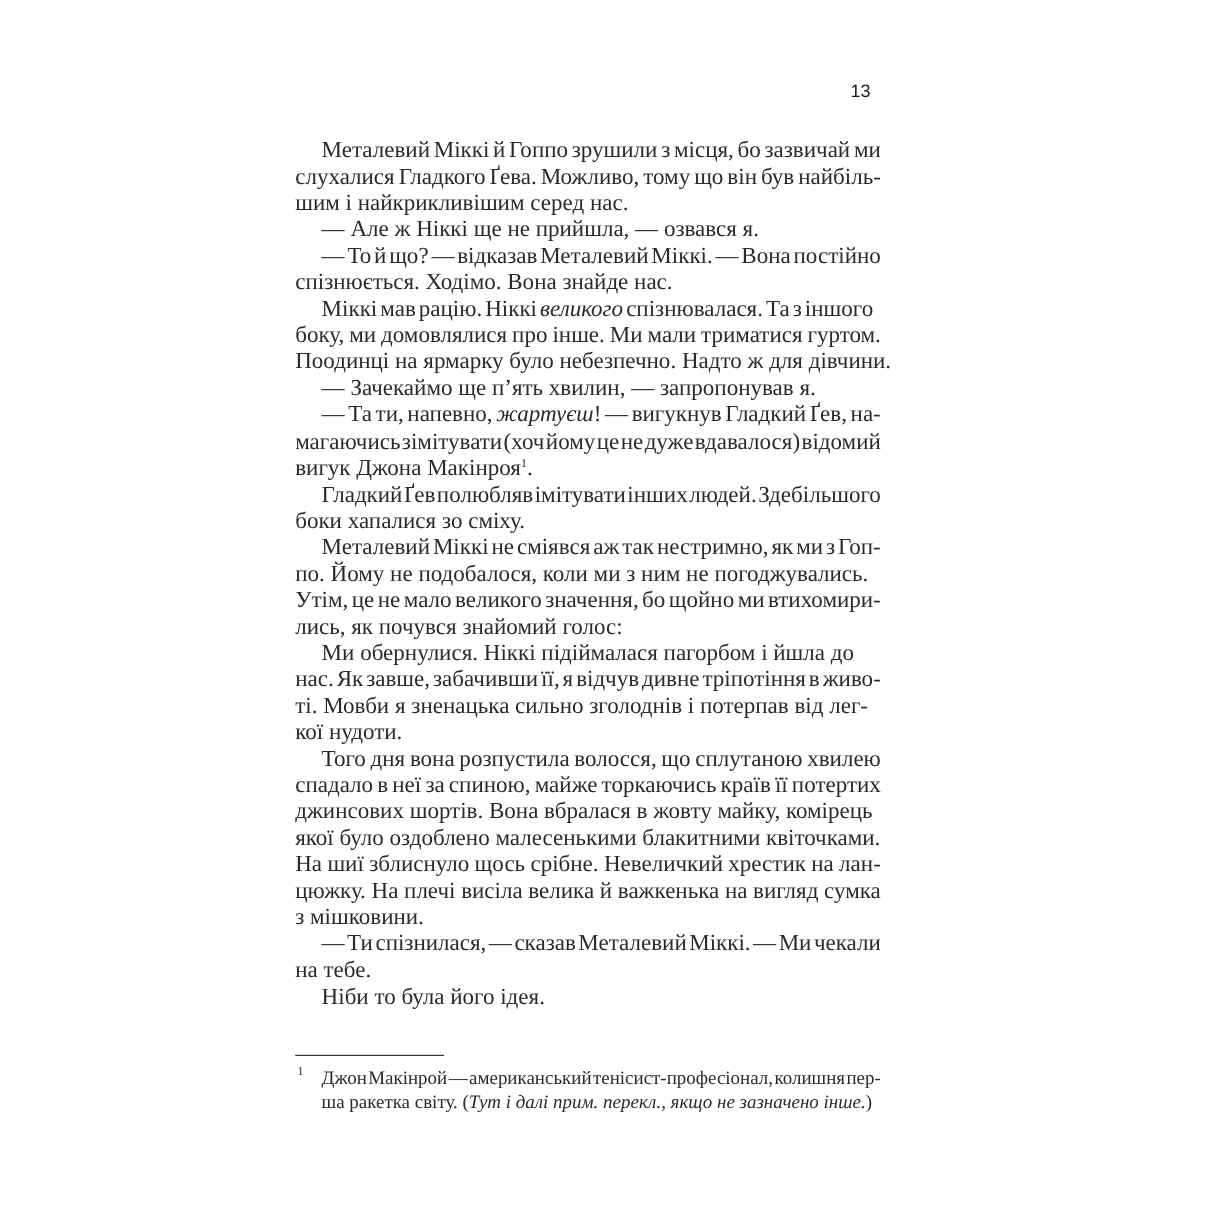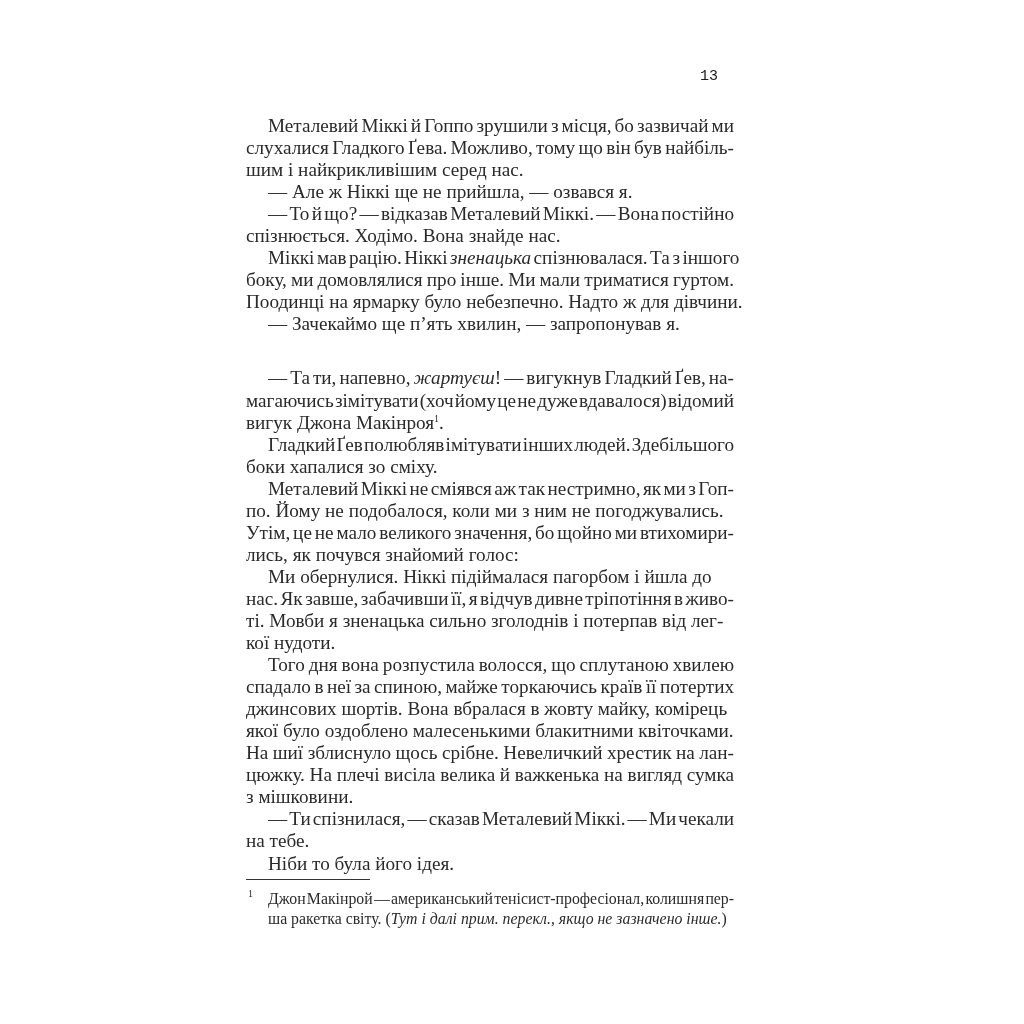--- a/index.html
+++ b/index.html
@@ -1,19 +1,19 @@
 <!DOCTYPE html>
 <html><head>
 <meta charset="utf-8">
 <style>
   html, body { margin: 0; padding: 0; background: #ffffff; }
   body { width: 1024px; height: 1024px; position: relative; overflow: hidden; }
   .page-number {
-    position: absolute; left: 700px; top: 68px; width: 34px; text-align: left;
-    font-family: Liberation Mono, monospace; font-size: 15px; color: #1a1a1a;
+    position: absolute; left: 700px; top: 68px; width: 34px; text-align: center;
+    font-family: Liberation Sans, sans-serif; font-size: 15px; color: #1a1a1a;
   }
   .text-block {
     position: absolute; left: 246px; top: 115px; width: 488px;
     font-family: "Liberation Serif", serif; font-size: 19.2px; color: #2a2a2a;
   }
   .line {
     height: 22.05px; line-height: 22.05px; white-space: nowrap;
     text-align: justify; text-align-last: justify;
     overflow: visible;
   }
@@ -38,25 +38,25 @@
 
 <div class="page-number">13</div>
 
 <div class="text-block" id="text-block">
     <div class="line indent" style="white-space: nowrap; word-spacing: -1.70312px; text-align-last: left; text-align: right;"><span>Металевий Міккі й Гоппо зрушили з місця, бо зазвичай ми</span></div>
     <div class="line" style="white-space: nowrap; word-spacing: -1.4707px; text-align-last: left; text-align: left;"><span>слухалися Гладкого Ґева. Можливо, тому що він був найбіль-</span></div>
     <div class="line last"><span>шим і найкрикливішим серед нас.</span></div>
     <div class="line indent last"><span>— Але ж Ніккі ще не прийшла, — озвався я.</span></div>
     <div class="line indent" style="white-space: nowrap; word-spacing: -2.47812px; text-align-last: left; text-align: center;"><span>— То й що? — відказав Металевий Міккі. — Вона постійно</span></div>
     <div class="line last"><span>спізнюється. Ходімо. Вона знайде нас.</span></div>
-    <div class="line indent" style="white-space: nowrap; word-spacing: -2.2832px; text-align-last: left; text-align: left;"><span>Міккі мав рацію. Ніккі </span><i>зненацька</i><span> спізнювалася. Та з іншого</span></div>
+    <div class="line indent" style="white-space: nowrap; word-spacing: -2.2832px; text-align-last: left; text-align: left;"><span>Міккі мав рацію. Ніккі </span><i>великого</i><span> спізнювалася. Та з іншого</span></div>
     <div class="line" style="white-space: nowrap; word-spacing: -0.675781px; text-align-last: left; text-align: left; font-family: Liberation Serif, serif;"><span>боку, ми домовлялися про інше. Ми мали триматися гуртом.</span></div>
     <div class="line last"><span>Поодинці на ярмарку було небезпечно. Надто ж для дівчини.</span></div>
     <div class="line indent last"><span>— Зачекаймо ще п’ять хвилин, — запропонував я.</span></div>
-    <div class="line indent" style="white-space: nowrap; word-spacing: -1.78472px; text-align-last: left; text-align: right; margin-top: 32px;"><span>— Та ти, напевно, </span><i>жартуєш</i><span>! — вигукнув Гладкий Ґев, на-</span></div>
+    <div class="line indent" style="white-space: nowrap; word-spacing: -1.78472px; text-align-last: left; text-align: right;"><span>— Та ти, напевно, </span><i>жартуєш</i><span>! — вигукнув Гладкий Ґев, на-</span></div>
     <div class="line" style="white-space: nowrap; word-spacing: -3.61133px; text-align-last: left; text-align: left;"><span>магаючись зімітувати (хоч йому це не дуже вдавалося) відомий</span></div>
     <div class="line last"><span>вигук Джона Макінроя</span><sup>1</sup><span>.</span></div>
     <div class="line indent" style="white-space: nowrap; word-spacing: -3.55729px; text-align-last: left; text-align: left;"><span>Гладкий Ґев полюбляв імітувати інших людей. Здебільшого</span></div>
     <div class="line last"><span>боки хапалися зо сміху.</span></div>
     <div class="line indent" style="white-space: nowrap; word-spacing: -2.36406px; text-align-last: left; text-align: left;"><span>Металевий Міккі не сміявся аж так нестримно, як ми з Гоп-</span></div>
     <div class="line" style="white-space: nowrap; word-spacing: 0px; text-align-last: left; text-align: left;"><span>по. Йому не подобалося, коли ми з ним не погоджувались.</span></div>
     <div class="line" style="white-space: nowrap; word-spacing: -1.9184px; text-align-last: left; text-align: left;"><span>Утім, це не мало великого значення, бо щойно ми втихомири-</span></div>
     <div class="line last"><span>лись, як почувся знайомий голос:</span></div>
     <div class="line indent" style="white-space: nowrap; word-spacing: 0px; text-align-last: left; text-align: left;"><span>Ми обернулися. Ніккі підіймалася пагорбом і йшла до</span></div>
     <div class="line" style="white-space: nowrap; word-spacing: -2.34063px; text-align-last: left; text-align: left;"><span>нас. Як завше, забачивши її, я відчув дивне тріпотіння в живо-</span></div>

